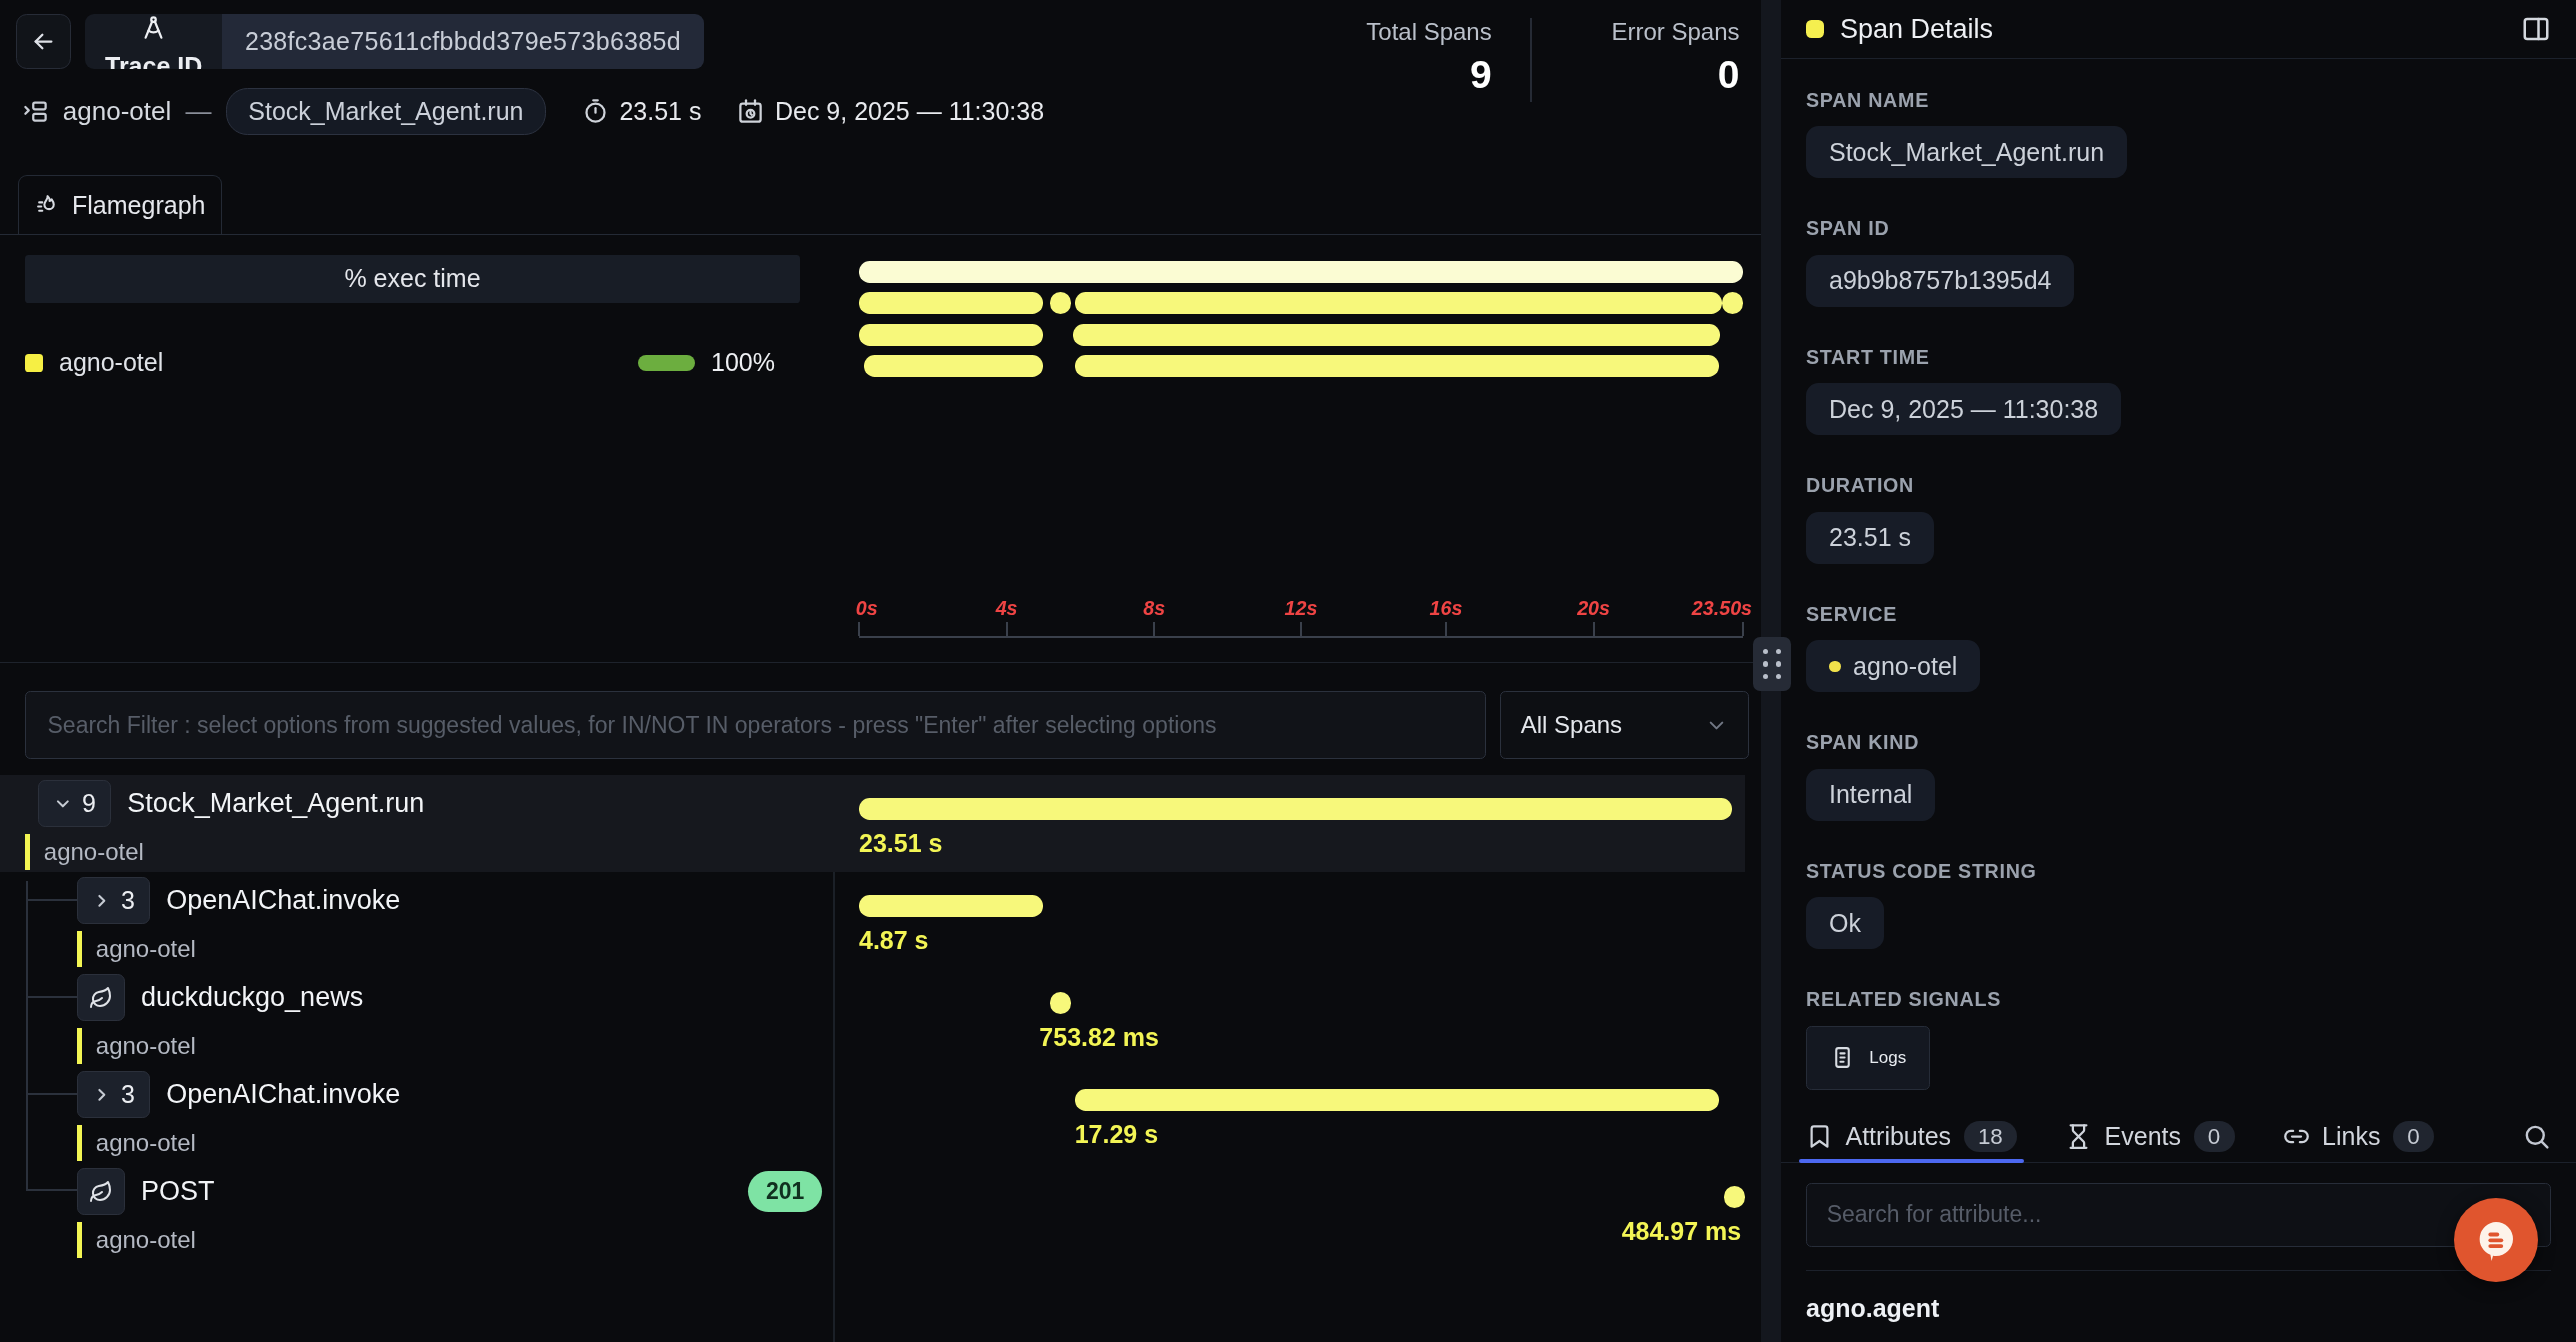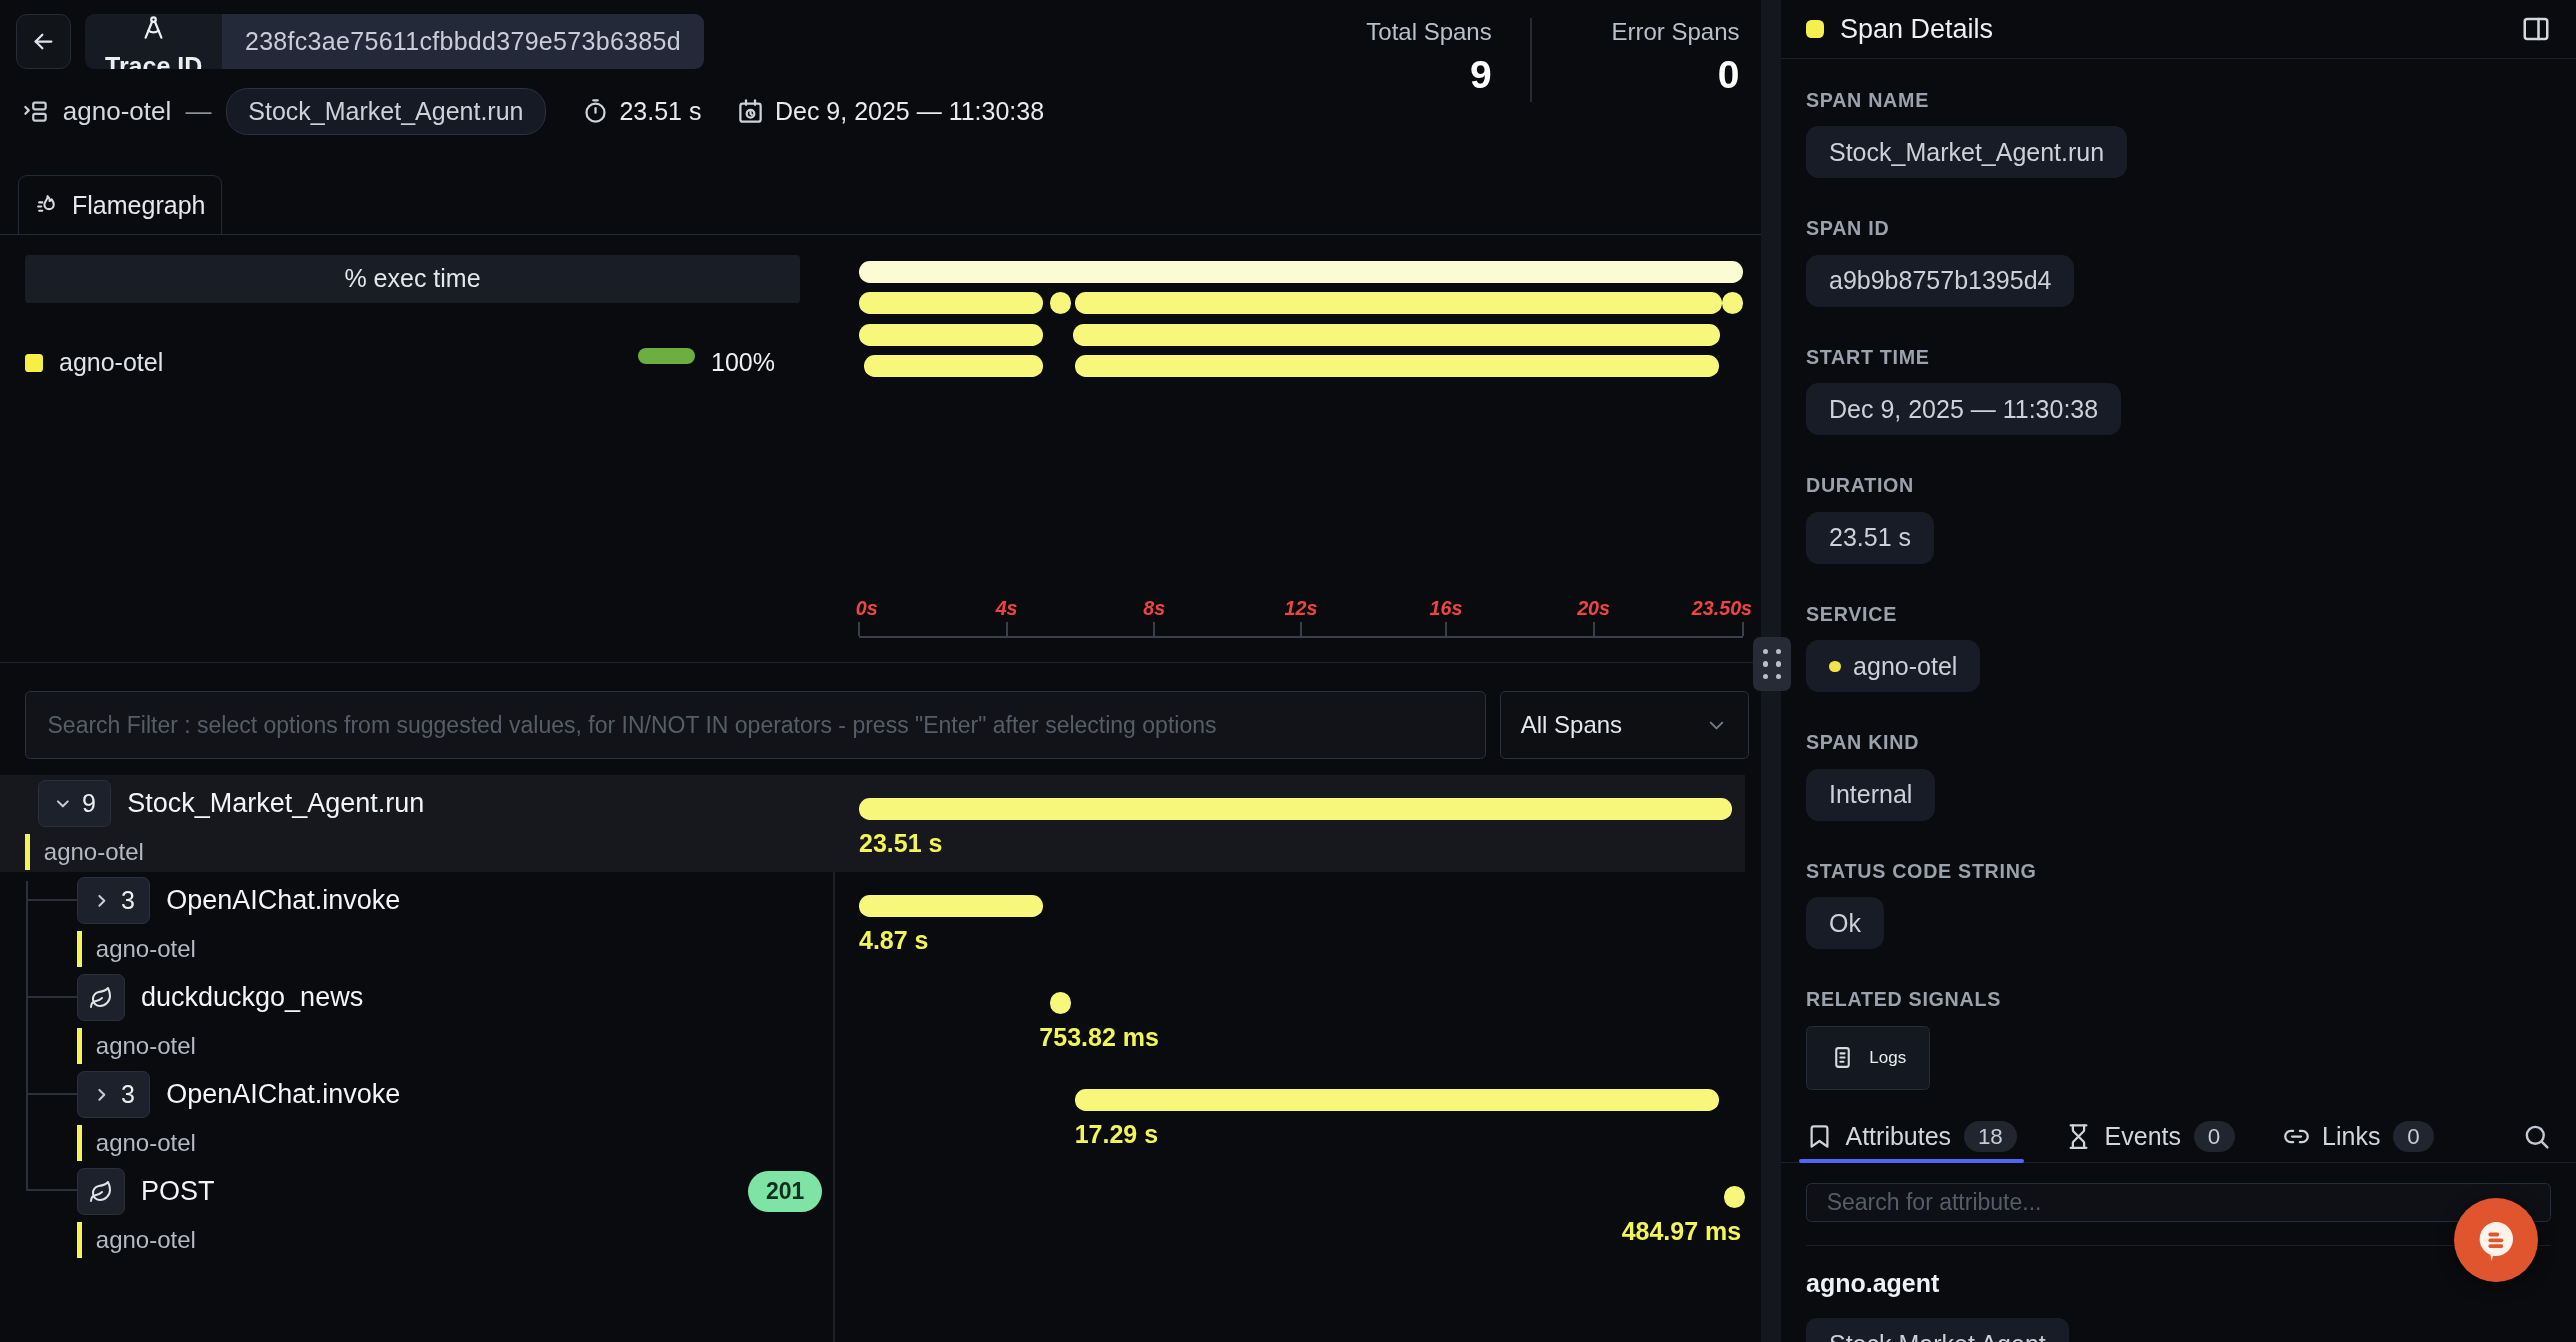--- a/index.html
+++ b/index.html
@@ -39,21 +39,21 @@
   .fg-tab { position:absolute; left:18px; top:175px; width:204px; height:59px; z-index:2;
             border:0.9px solid #242a35; border-bottom:none; border-radius:9px 9px 0 0; background:#0a0b0e;
             display:flex; align-items:center; justify-content:center; gap:12.5px; font-size:25px; color:#e6e8ed; cursor:pointer; }
   .fg-panel { position:absolute; left:0; top:234px; width:1761px; height:429px;
               border-top:0.9px solid #242a35; border-bottom:1.8px solid #1e232c; background:#0a0b0e; }
   .legend-header { position:absolute; left:25px; top:19.7px; width:775px; height:48px; background:#181d26; border-radius:3.6px;
               display:flex; align-items:center; justify-content:center; font-size:25px; color:#e4e6eb; }
   .legend-row { position:absolute; left:25px; top:113px; width:750px; display:flex; align-items:center; cursor:pointer; }
   .legend-sq { width:18px; height:18px; border-radius:3.6px; background:#f6ef44; }
   .legend-name { font-size:25px; color:#e0e3e8; margin-left:16px; }
-  .legend-right { margin-left:auto; display:flex; gap:16px; }
+  .legend-right { margin-left:auto; display:flex; align-items:center; gap:16px; }
   .legend-barpill { width:57px; height:16px; border-radius:8px; background:#6cae3f; }
   .legend-pct { font-size:25px; color:#eef0f3; }
 
   .flame-rows { position:absolute; left:859px; top:0; width:884px; height:152px; }
   .frow { position:absolute; left:0; width:100%; height:21.5px; }
   .fbar { position:absolute; top:0; height:21.5px; border-radius:10.7px; background:#f7f87b; cursor:pointer; }
   .fbar.pale { background:#fbfcd3; }
   .fdot { position:absolute; top:0; width:21.5px; height:21.5px; border-radius:50%; background:#f7f87b; cursor:pointer; }
 
   .axis { position:absolute; left:859px; top:362px; width:884px; height:45px; }
@@ -118,21 +118,21 @@
   .sb-tabs { display:flex; align-items:center; height:52px; margin-top:21.5px; border-bottom:0.9px solid #1c212b; padding:0 25px; }
   .sb-tab { display:flex; align-items:center; gap:12.5px; height:100%; position:relative; margin-right:48px;
             font-size:25px; color:#d2d6dd; cursor:pointer; }
   .sb-tab svg { color:#cfd4db; }
   .sb-tab .tab-count { background:#20252f; border-radius:16px; padding:2.7px 14.3px; font-size:22.4px; color:#c6cbd4; }
   .sb-tab.active::after { content:''; position:absolute; left:-7.2px; right:-7.2px; bottom:-0.9px; height:4.5px;
             background:#4c68f0; border-radius:2.7px; }
   .sb-tab-search { margin-left:auto; color:#c3c8d2; cursor:pointer; display:flex; }
 
   .attr-search-wrap { padding:19.7px 25px 0 25px; }
-  .attr-search { width:100%; height:39px; background:#0e1015; border:0.9px solid #272d39; border-radius:5.4px;
+  .attr-search { width:100%; height:64px; background:#0e1015; border:0.9px solid #272d39; border-radius:5.4px;
                  color:#d7dae0; font-size:23px; padding:0 19.7px; outline:none; font-family:inherit; }
   .attr-search::placeholder { color:#565c68; }
   .attr-divider { margin-top:23px; border-top:0.9px solid #1c212b; }
   .attr-list { padding:23px 25px 0 25px; }
   .attr-key { font-size:25px; font-weight:700; color:#eef1f5; }
   .attr-value { display:inline-block; margin-top:19.7px; background:#171c27; border-radius:10.7px; padding:12.5px 23px;
                 font-size:25px; color:#ccd1d9; cursor:pointer; }
 
   .fab { position:absolute; left:2454px; top:1198px; width:84px; height:84px; border-radius:50%; background:#e0552e;
          display:flex; align-items:center; justify-content:center; cursor:pointer; box-shadow:0 3.6px 16px rgba(0,0,0,.5); }

